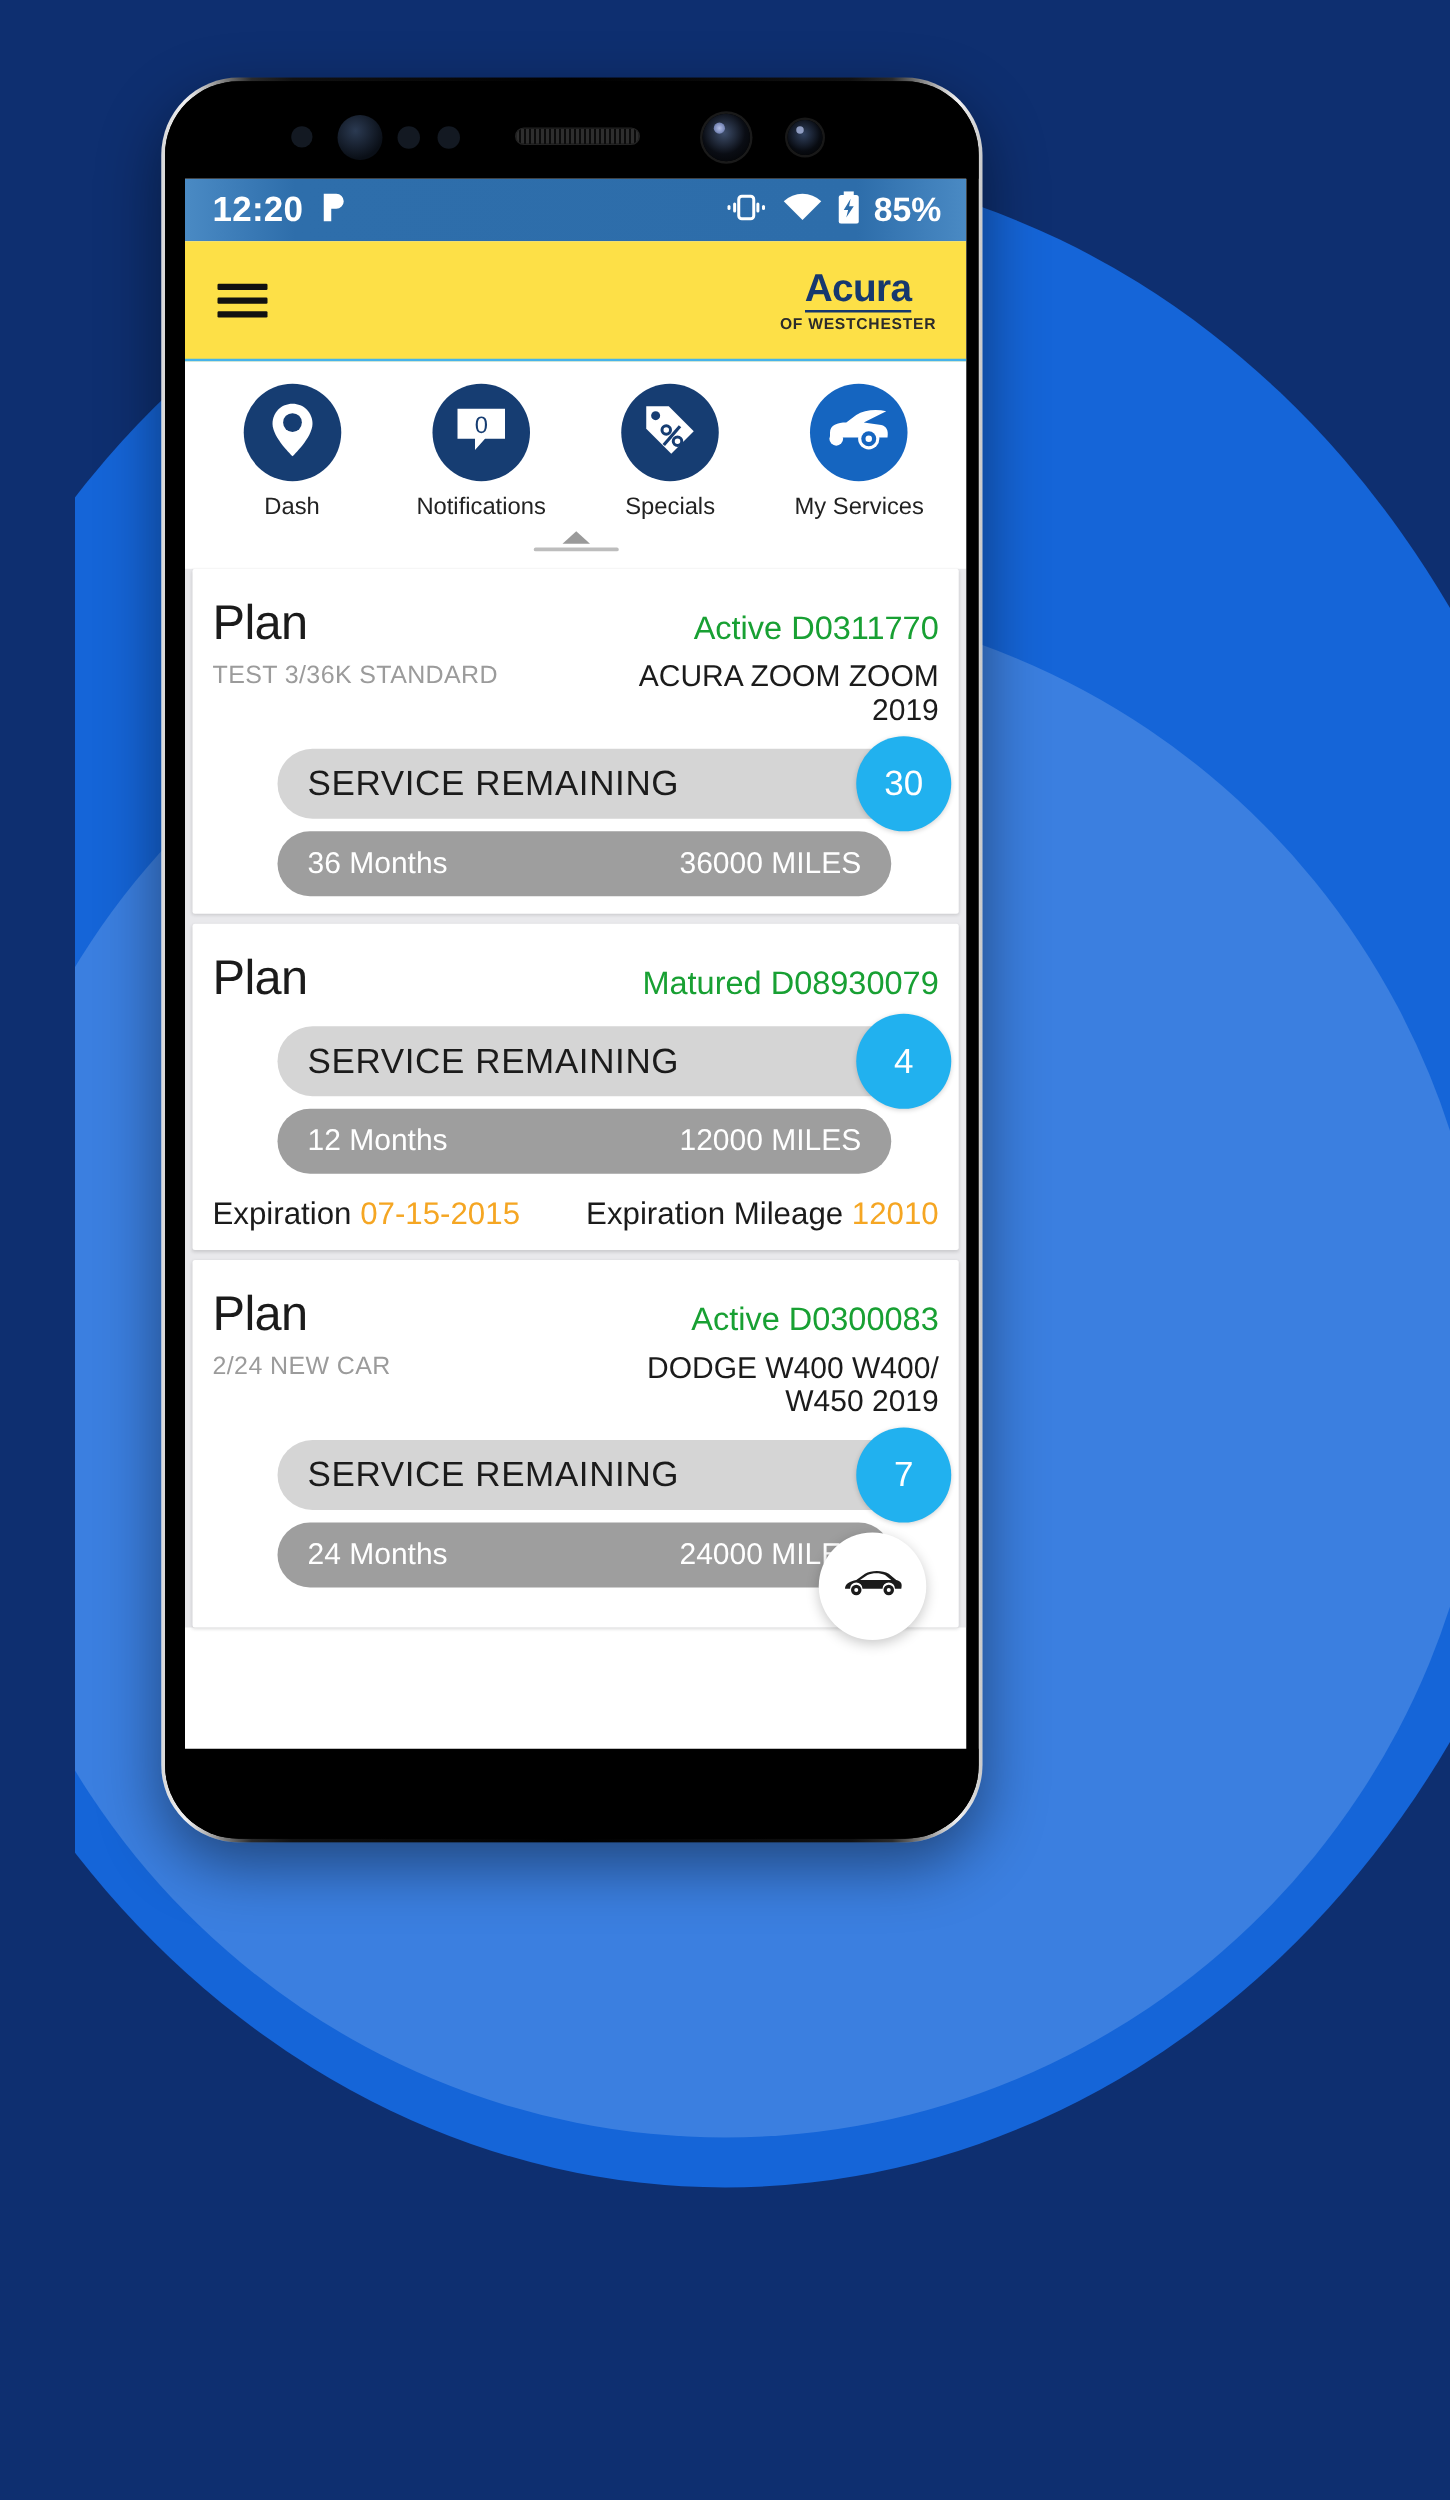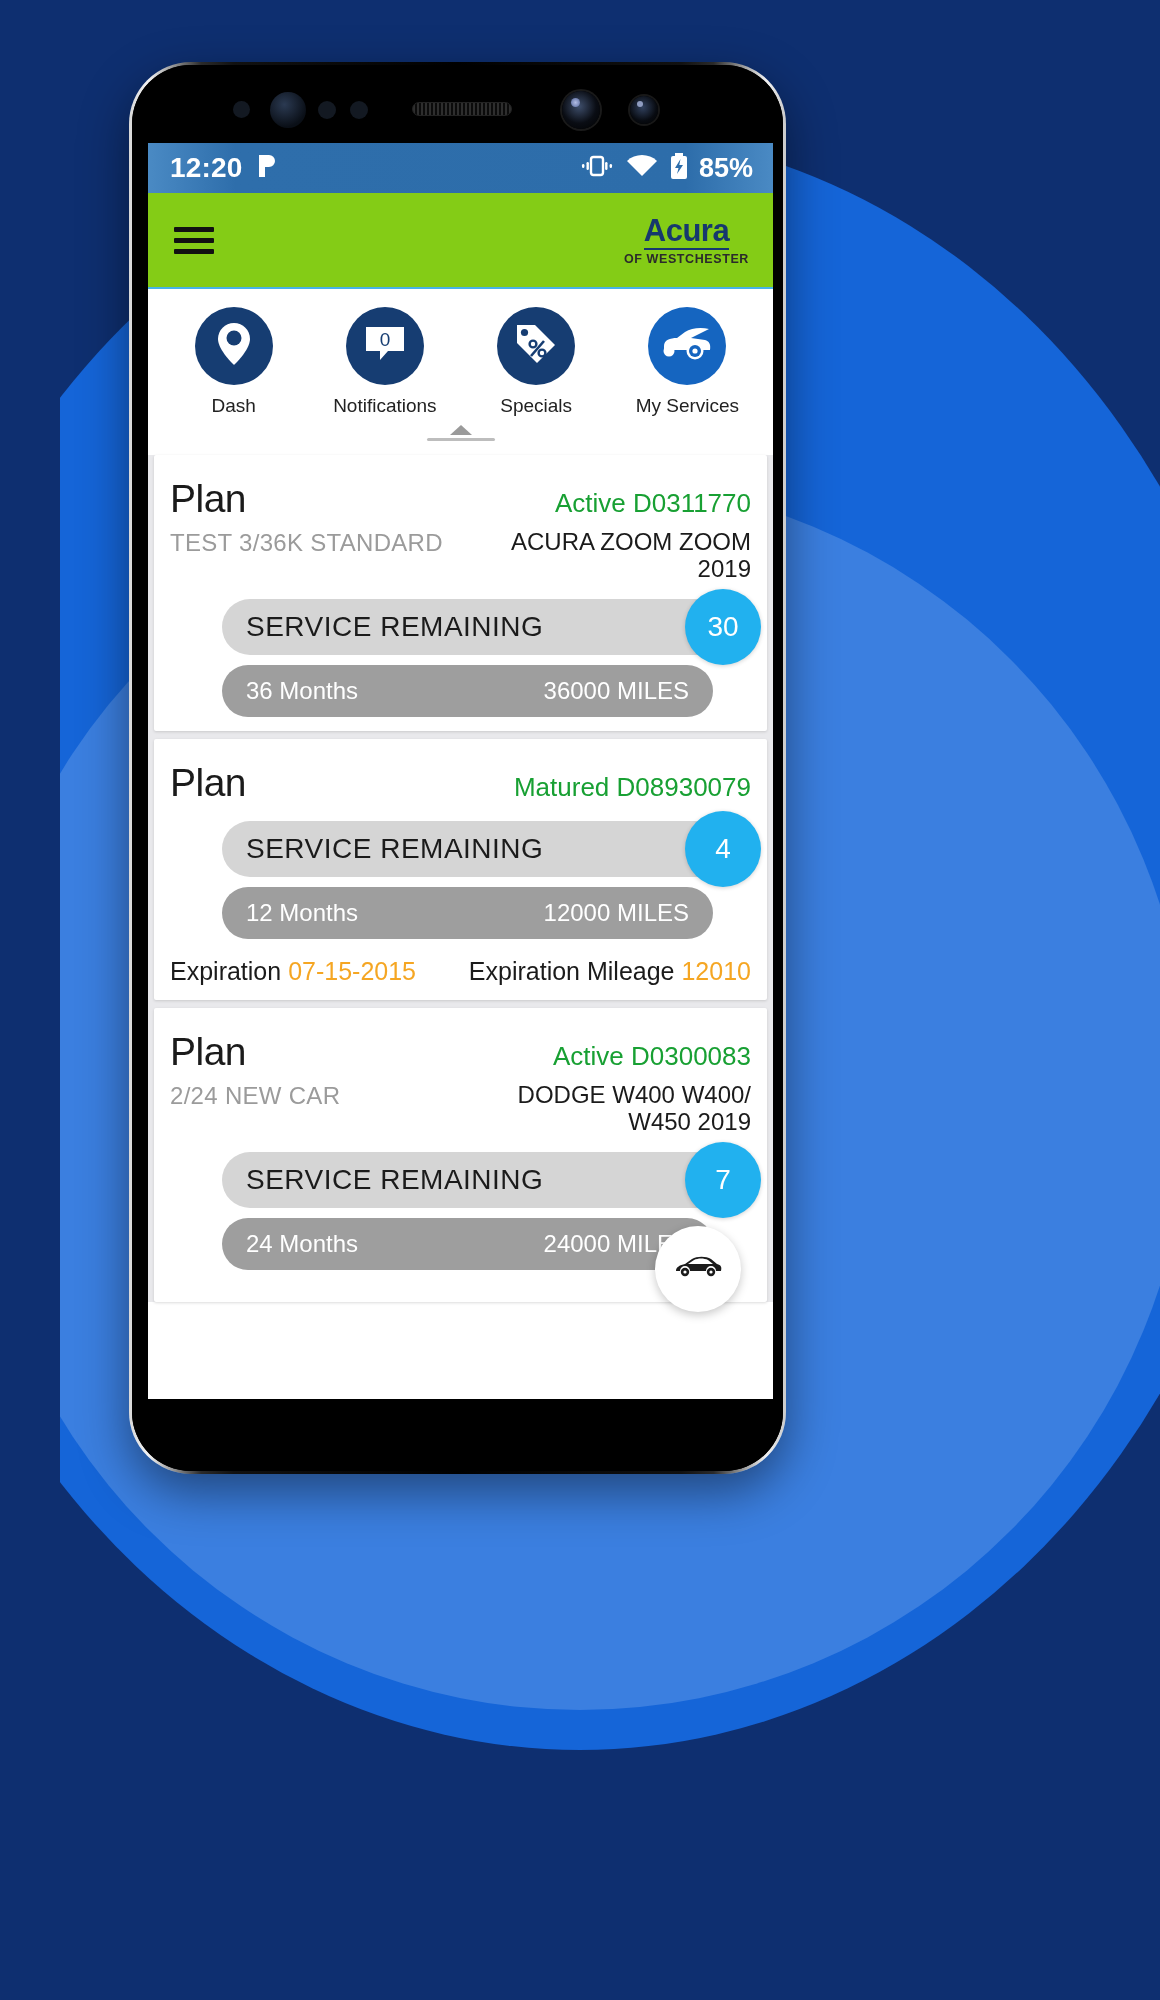--- a/index.html
+++ b/index.html
@@ -91,21 +91,21 @@
   }
   .sb-left { display:flex; align-items:center; gap:14px; }
   .sb-time { font-size:28px; font-weight:bold; letter-spacing:.2px; }
   .sb-pandora { font-size:27px; font-weight:bold; line-height:1; }
   .sb-right { display:flex; align-items:center; gap:11px; }
   .sb-pct { font-size:27px; font-weight:bold; }
   .ico-vib, .ico-wifi, .ico-bat { display:block; }
 
   
   .appheader {
-    height:96px; background:#84cc16; position:relative;
+    height:96px; background:#fde047; position:relative;
     display:flex; align-items:center; justify-content:space-between;
     padding:0 24px 0 26px;
     border-bottom:2px solid #46b3ea;
   }
   .hamburger { width:40px; cursor:pointer; }
   .hamburger div { height:5px; background:#111; border-radius:1px; margin:6px 0; }
   .logo { text-align:center; line-height:1; }
   .logo-main { font-size:31px; font-weight:bold; color:#16386e; letter-spacing:-.5px;
                border-bottom:2px solid #16386e; padding-bottom:2px; display:inline-block;}
   .logo-sub { font-size:12.5px; font-weight:bold; color:#2b2b2b; letter-spacing:.6px; margin-top:3px; }
@@ -135,21 +135,21 @@
   .card {
     background:#fff; margin:0 6px 8px; padding:22px 8px 14px;
     box-shadow:0 1px 3px rgba(0,0,0,.14);
     border-radius:2px;
   }
   .card-top { display:flex; justify-content:space-between; align-items:baseline; padding:0 8px; }
   .card-title { font-size:39px; color:#1b1b1b; font-weight:normal; letter-spacing:-.5px; }
   .card-status { font-size:26px; color:#18a033; text-align:right; }
   .card-sub { display:flex; justify-content:space-between; align-items:flex-start;
               padding:8px 8px 0; gap:16px; }
-  .card-plan { font-size:24px; color:#9b9b9b; letter-spacing:.3px; white-space:nowrap;}
+  .card-plan { font-size:20px; color:#9b9b9b; letter-spacing:.3px; white-space:nowrap;}
   .card-vehicle { font-size:24px; color:#1b1b1b; text-align:right; line-height:1.12; max-width:300px; }
 
   .bars { margin:16px 10px 0 60px; position:relative; }
   .bar-service {
     height:56px; background:#d5d5d5; border-radius:28px;
     display:flex; align-items:center; padding:0 24px;
     font-size:28px; color:#1b1b1b; letter-spacing:.5px;
   }
   .bubble {
     position:absolute; right:-12px; top:-10px;

